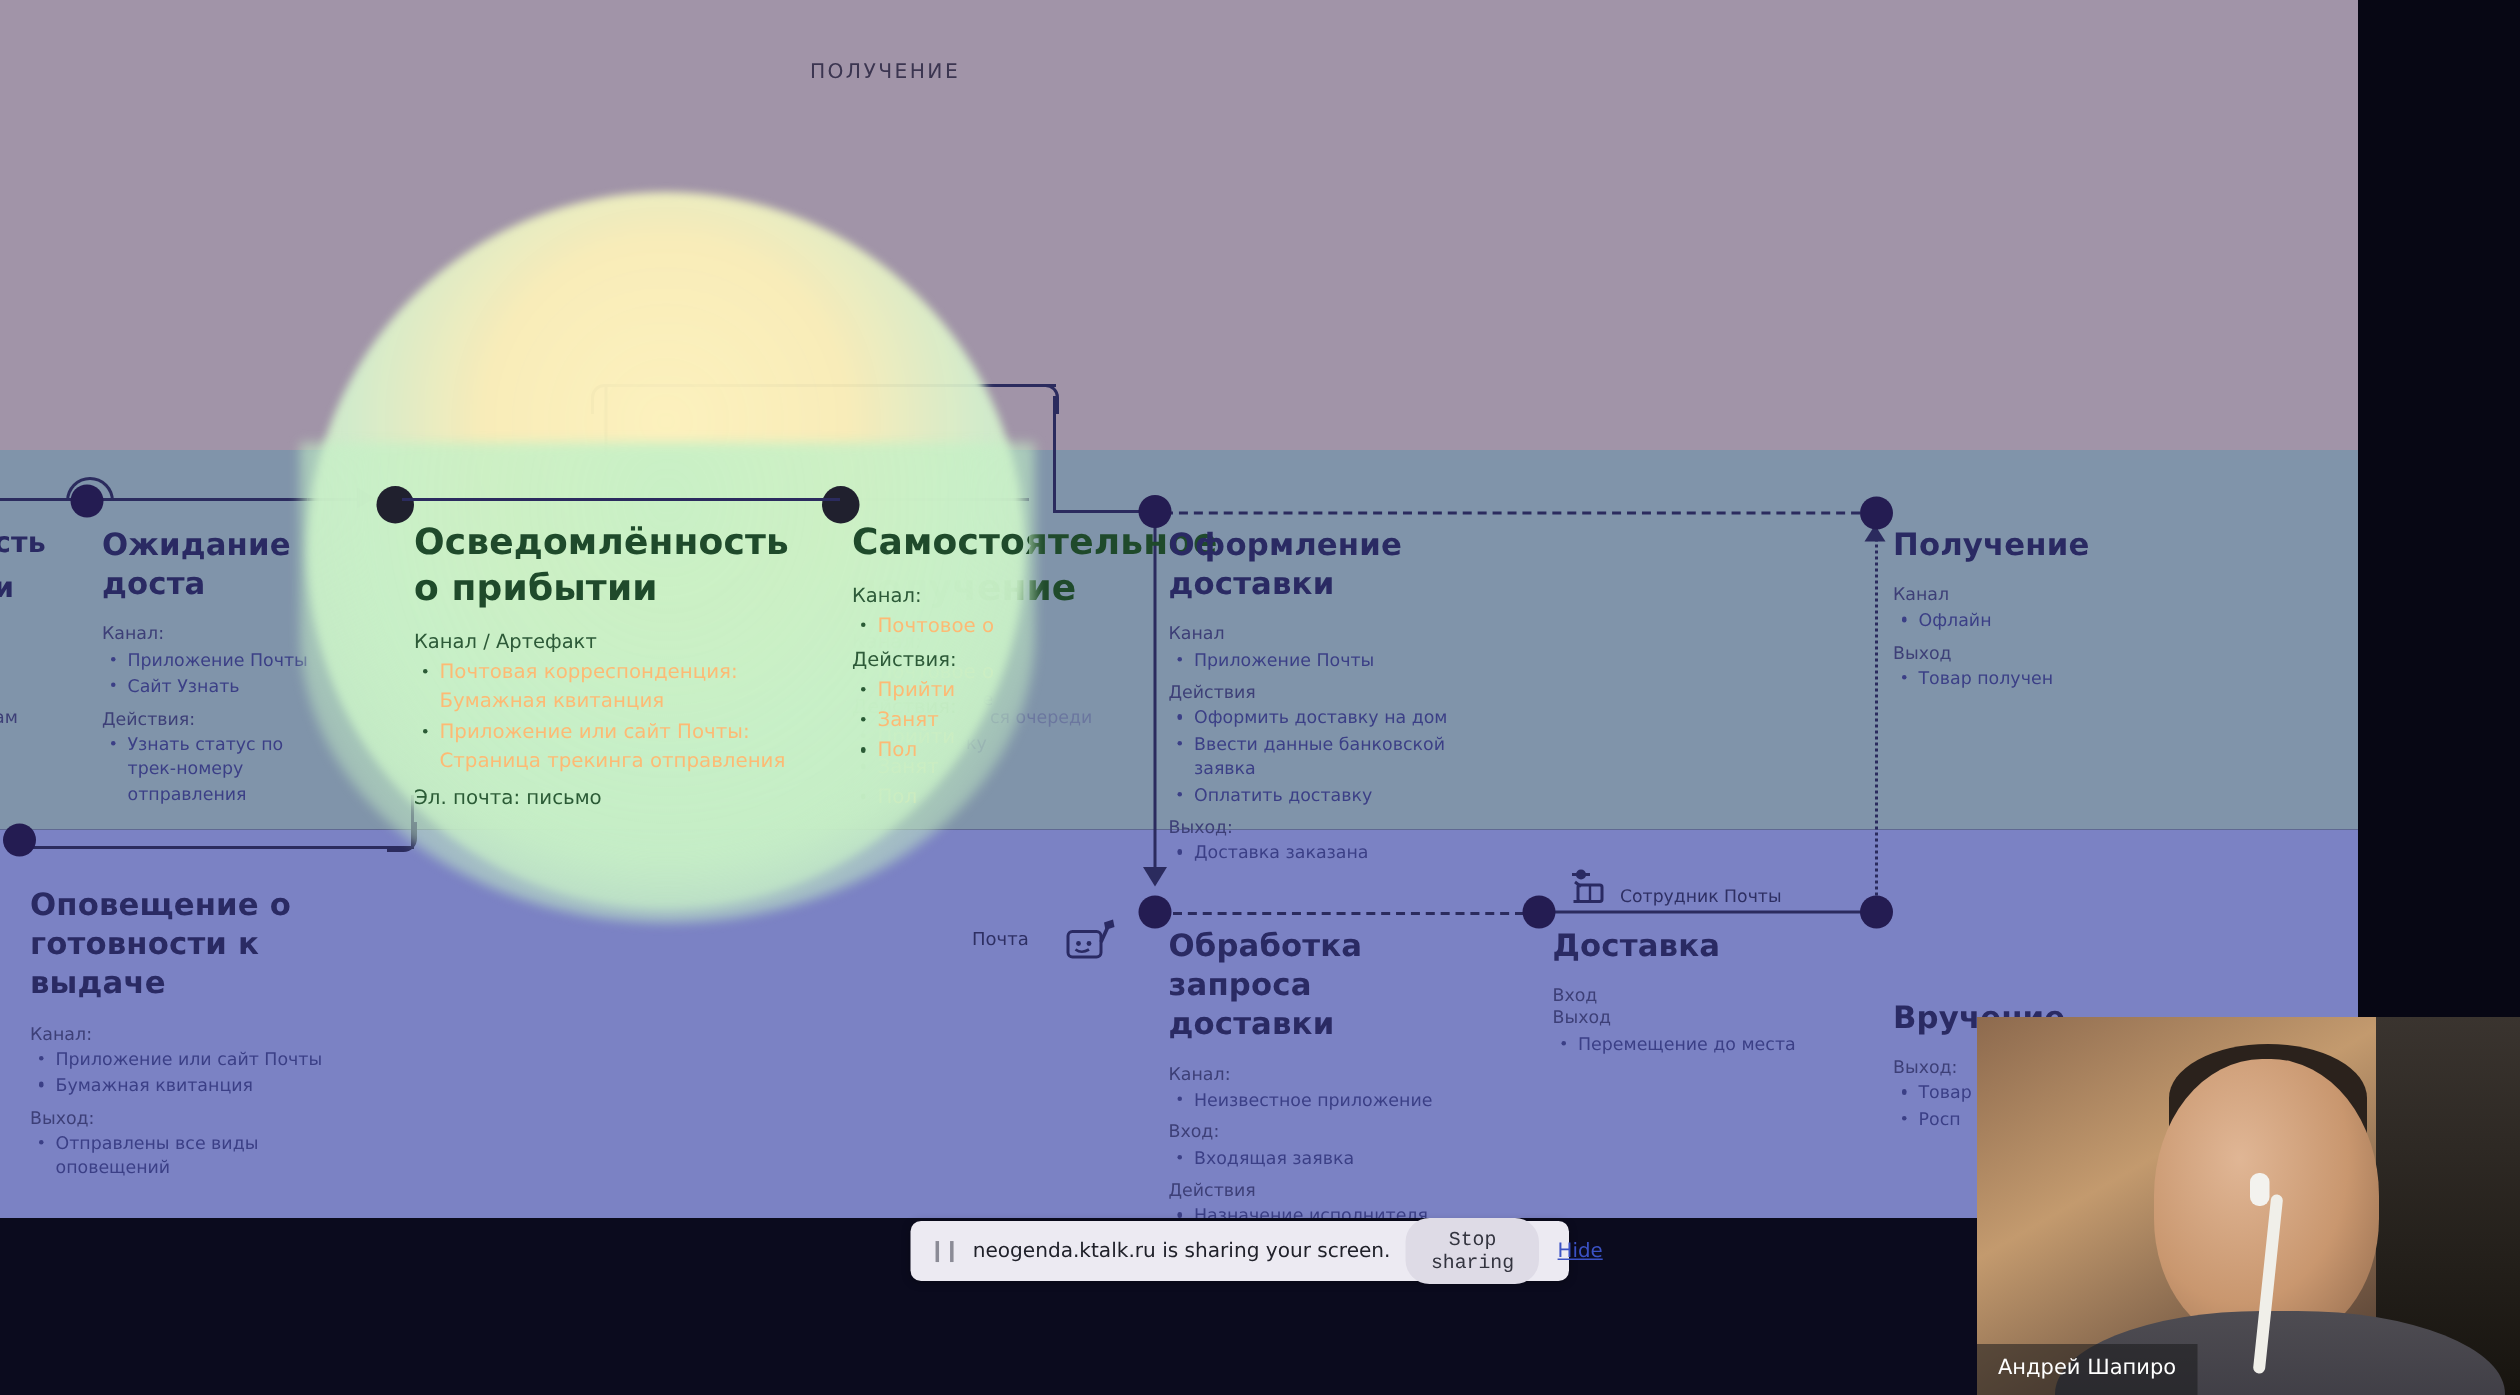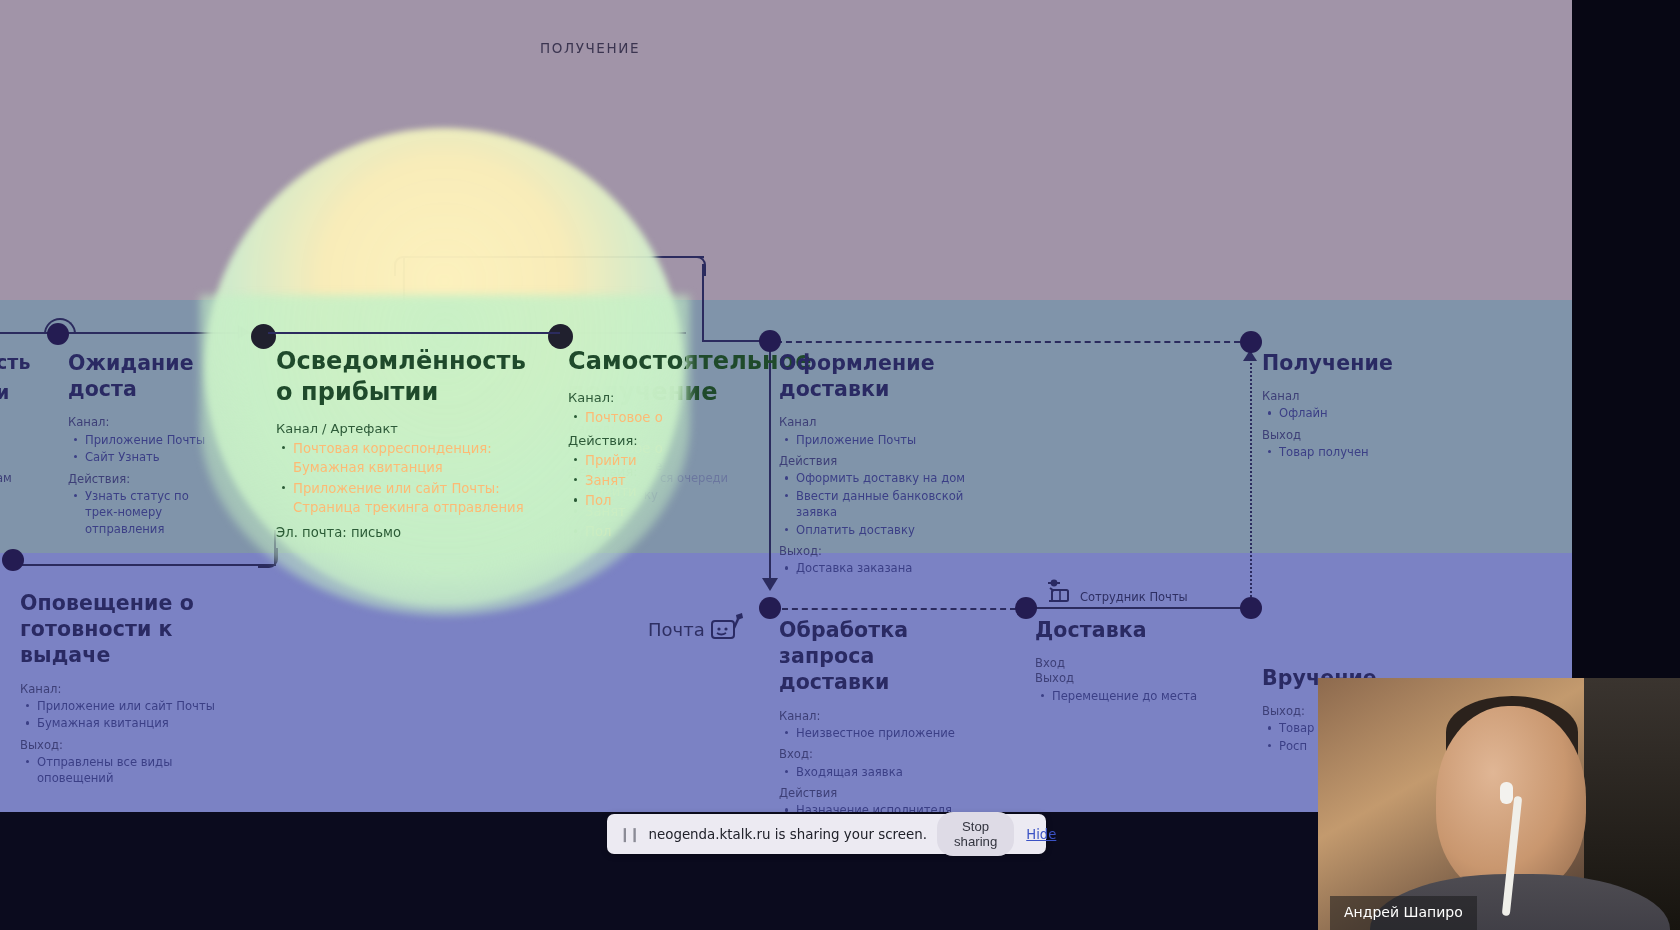--- a/index.html
+++ b/index.html
@@ -78,21 +78,21 @@
   
   #sharebar{
     position:absolute;left:607px;top:814px;width:415px;height:40px;
     background:#eceaf2;border-radius:7px;display:flex;align-items:center;gap:10px;padding:0 12px;
     box-shadow:0 1px 6px rgba(0,0,0,.28);
   }
   #sharebar .pause{color:#8b8b96;font-size:14px;letter-spacing:-2px;}
   #sharebar .msg{font-size:13.4px;color:#20212a;flex:0 0 auto;text-align:center;}
   #stop-btn{
     background:#dedbe6;border:none;border-radius:16px;padding:7px 17px;font-size:13.2px;color:#33343f;
-    font-family:Liberation Sans, sans-serif;cursor:pointer;
+    font-family:Liberation Mono, monospace;cursor:pointer;
   }
   #hide-btn{
     background:none;border:none;color:#3b52c4;font-size:13.2px;text-decoration:underline;cursor:pointer;
     font-family:inherit;padding:4px 2px;
   }
 
   
   #webcam{
     position:absolute;left:1318px;top:678px;width:362px;height:252px;overflow:hidden;
     background:linear-gradient(150deg,#8d6a4e 0%,#c39a6e 35%,#6d5340 72%,#2c2420 100%);
@@ -110,21 +110,21 @@
     background:linear-gradient(180deg,#4e4c52 0%,#32313a 100%);
   }
   #webcam .earbud{
     position:absolute;left:190px;top:118px;width:8px;height:120px;background:#f0efe9;border-radius:4px;
     transform:rotate(6deg);
   }
   #webcam .earbud2{
     position:absolute;left:182px;top:104px;width:13px;height:22px;background:#f3f2ee;border-radius:6px;
   }
   #webcam .namechip{
-    position:absolute;left:12px;bottom:0;padding:8px 14px 10px 14px;background:rgba(25,25,28,.55);
+    position:absolute;left:0;bottom:0;padding:8px 14px 10px 14px;background:rgba(25,25,28,.55);
     color:#fff;font-size:14px;white-space:nowrap;text-align:right;
   }
   #webcam .rightpanel{position:absolute;right:0;top:0;width:96px;height:252px;background:linear-gradient(180deg,#3a342f,#17140f);}
 
   
   .frame{position:absolute;background:#070714;}
   #frame-right{left:1572px;top:0;width:108px;height:678px;}
   #frame-bottom{left:0;top:812px;width:1572px;height:118px;background:#0b0b1e;}
 </style>
 </head>
@@ -177,21 +177,21 @@
     <div class="node" style="left:47px;top:323px;"></div>
     <div class="node dark" style="left:251px;top:324px;width:25px;height:25px;"></div>
     <div class="node dark" style="left:548px;top:324px;width:25px;height:25px;"></div>
     <div class="node" style="left:759px;top:330px;"></div>
     <div class="node" style="left:1240px;top:331px;"></div>
     <div class="node" style="left:2px;top:549px;"></div>
     <div class="node" style="left:759px;top:597px;"></div>
     <div class="node" style="left:1015px;top:597px;"></div>
     <div class="node" style="left:1240px;top:597px;"></div>
 
-    <div class="role" style="left:648px;top:619px;font-size:18px;">Почта</div>
+    <div class="role" style="left:648px;top:619px;font-size:12px;">Почта</div>
     <svg class="icon-mail" style="left:710px;top:612px;" width="34" height="30" viewBox="0 0 34 30">
       <rect x="2" y="9" width="22" height="17" rx="3" fill="none" stroke="#2a2a63" stroke-width="2"></rect>
       <circle cx="9" cy="17" r="1.6" fill="#2a2a63"></circle>
         <circle cx="16" cy="17" r="1.6" fill="#2a2a63"></circle>
       <path d="M7 21 q4 3 9 0" fill="none" stroke="#2a2a63" stroke-width="1.8"></path>
       <path d="M24 16 L29 5" stroke="#2a2a63" stroke-width="2.4"></path>
       <path d="M26 3 l6 -2 1 5 -6 2 z" fill="#2a2a63"></path>
     </svg>
 
     <svg class="icon-mail" style="left:1042px;top:578px;" width="34" height="30" viewBox="0 0 34 30">

